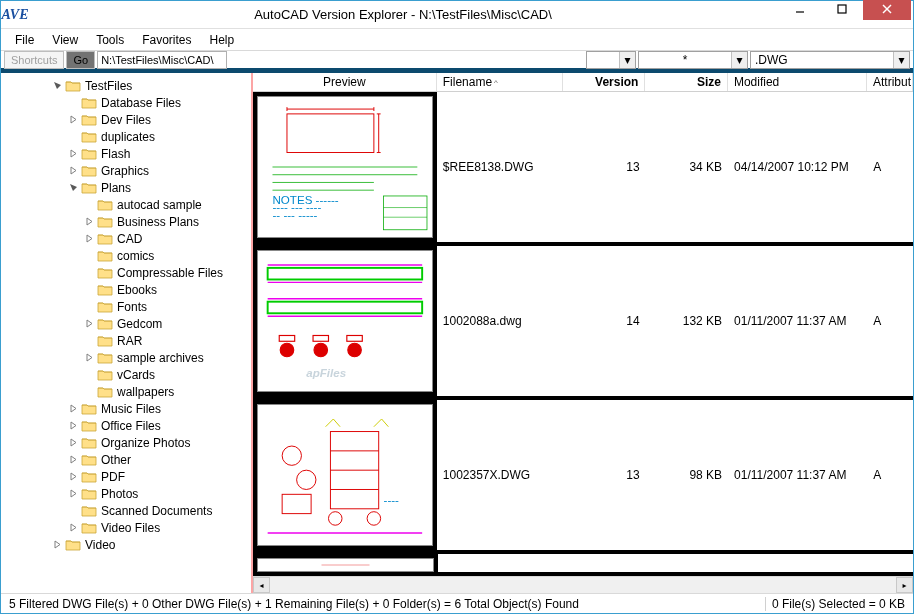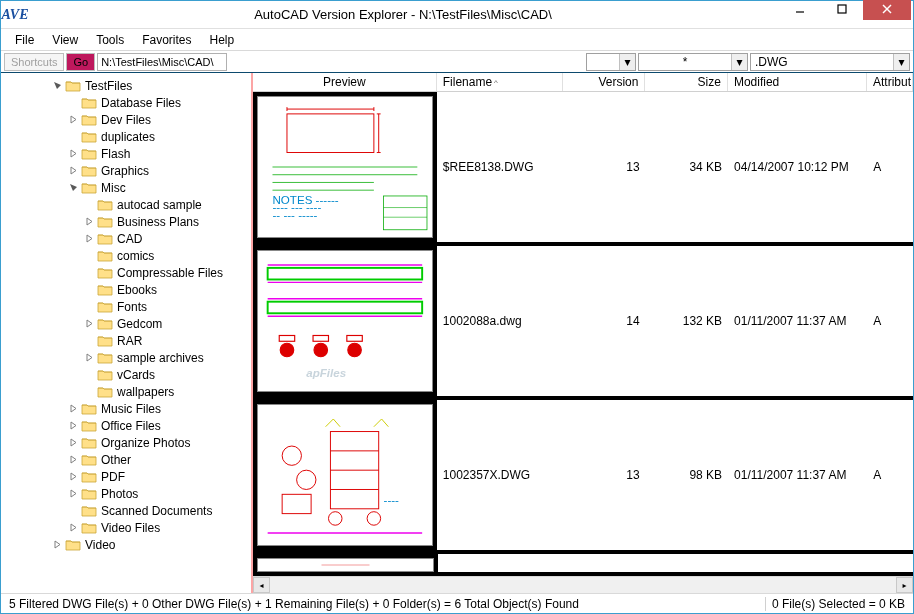--- a/index.html
+++ b/index.html
@@ -11,43 +11,43 @@
 .titlebar .logo { width: 24px; height: 24px; display: flex; align-items: center; justify-content: center; font-family: Georgia, serif; font-style: italic; font-weight: bold; color: #1a4fa0; font-size: 14px; }
 .titlebar .title { flex: 1; text-align: center; font-size: 13px; }
 .titlebar .winbtns { display: flex; height: 100%; }
 .winbtn { width: 42px; height: 22px; display: flex; align-items: center; justify-content: center; margin-top: -3px; cursor: pointer; }
 .winbtn svg { width: 10px; height: 10px; }
 .winbtn.close { background: #c75050; color: #fff; width: 48px; }
 
 .menubar { height: 22px; display: flex; align-items: center; padding: 0 6px; gap: 2px; border-bottom: 1px solid #d9d9d9; }
 .menubar .mitem { padding: 2px 8px; cursor: pointer; }
 
-.toolbar { height: 22px; display: flex; align-items: center; gap: 2px; padding: 1px 3px; border-bottom: 1px solid #0c4a6e; }
-.tbtn { height: 18px; padding: 0 6px; border: 1px solid #bdbdbd; background: #be185d; font-size: 11px; display: flex; align-items: center; cursor: pointer; }
+.toolbar { height: 22px; display: flex; align-items: center; gap: 2px; padding: 1px 3px; border-bottom: 5px solid #0c4a6e; }
+.tbtn { height: 18px; padding: 0 6px; border: 1px solid #bdbdbd; background: #737373; font-size: 11px; display: flex; align-items: center; cursor: pointer; }
 .tbtn.disabled { color: #a0a0a0; background: #f5f5f5; }
 .pathbox { flex: 0 0 130px; height: 18px; border: 1px solid #b0b0b0; padding: 0 3px; font-size: 11px; display: flex; align-items: center; background: #fff; }
 .combo { height: 18px; border: 1px solid #a0a0a0; background: #fff; display: flex; align-items: center; position: relative; font-size: 11px; }
 .combo .val { flex: 1; padding: 0 4px; text-align: center; }
 .combo .arr { width: 16px; height: 100%; border-left: 1px solid #c0c0c0; display: flex; align-items: center; justify-content: center; background: #efefef; }
 .tgap { flex: 1; }
 
 .body { flex: 1; display: flex; overflow: hidden; }
 
 .tree { width: 252px; border-right: 2px solid #fca5a5; overflow: auto; padding: 4px 2px; background: #fff; }
 .trow { height: 17px; display: flex; align-items: center; white-space: nowrap; cursor: pointer; }
 .trow .ind { display: inline-block; }
 .trow .exp { width: 12px; height: 12px; display: flex; align-items: center; justify-content: center; font-size: 8px; color: #595959; margin-right: 2px; }
 .trow .fico { width: 16px; height: 14px; margin-right: 4px; }
 .trow .lbl { font-size: 12px; }
 
 .listpane { flex: 1; display: flex; flex-direction: column; background: #fff; overflow: hidden; }
 .colheader { height: 19px; display: flex; border-bottom: 1px solid #d0d0d0; background: #fff; }
 .colheader .col { height: 100%; border-right: 1px solid #e0e0e0; padding: 0 6px; display: flex; align-items: center; font-size: 11px; cursor: pointer; position: relative; }
 .sortmark { font-size: 8px; margin-left: 2px; color: #606060; }
-.ralign { justify-content: flex-end; }
+.ralign { justify-content: flex-end; font-weight: bold; }
 
 .filelist { flex: 1; overflow-y: auto; overflow-x: hidden; background: #000; }
 .frow { display: flex; background: #fff; border-bottom: 4px solid #000; }
 .fcell { padding: 0 6px; display: flex; align-items: center; font-size: 12px; }
 .preview-cell { width: 185px; height: 150px; background: #000; padding: 4px; }
 .preview-box { width: 100%; height: 100%; background: #fef9c3; border: 1px solid #888; position: relative; overflow: hidden; }
 
 .hsb { height: 17px; background: #f0f0f0; display: flex; align-items: center; border-top: 1px solid #d9d9d9; }
 .hsb .sbbtn { width: 17px; height: 100%; background: #e8e8e8; border: 1px solid #c8c8c8; display: flex; align-items: center; justify-content: center; font-size: 8px; cursor: pointer; }
 .hsb .track { flex: 1; height: 100%; background: #f0f0f0; }
@@ -205,21 +205,21 @@
             <svg width="9" height="9">
               <path d="M1 1 L8 4 L4 8 Z" fill="#595959"></path>
             </svg>
           </span>
           <span class="fico">
             <svg class="folder-svg" width="16" height="14" viewBox="0 0 16 14">
               <path d="M1 3 L1 12 L15 12 L15 4 L7 4 L6 3 Z" fill="#ffe089" stroke="#caa637" stroke-width="0.8"></path>
               <path d="M1 3 L6 3 L7 4 L15 4" fill="none" stroke="#caa637" stroke-width="0.6"></path>
             </svg>
           </span>
-          <span class="lbl">Misc</span>
+          <span class="lbl">Plans</span>
         </div>
         <div class="trow">
           <span class="ind" style="width: 80px;"></span>
           <span class="exp"></span>
           <span class="fico">
             <svg class="folder-svg" width="16" height="14" viewBox="0 0 16 14">
               <path d="M1 3 L1 12 L15 12 L15 4 L7 4 L6 3 Z" fill="#ffe089" stroke="#caa637" stroke-width="0.8"></path>
               <path d="M1 3 L6 3 L7 4 L15 4" fill="none" stroke="#caa637" stroke-width="0.6"></path>
             </svg>
           </span>

